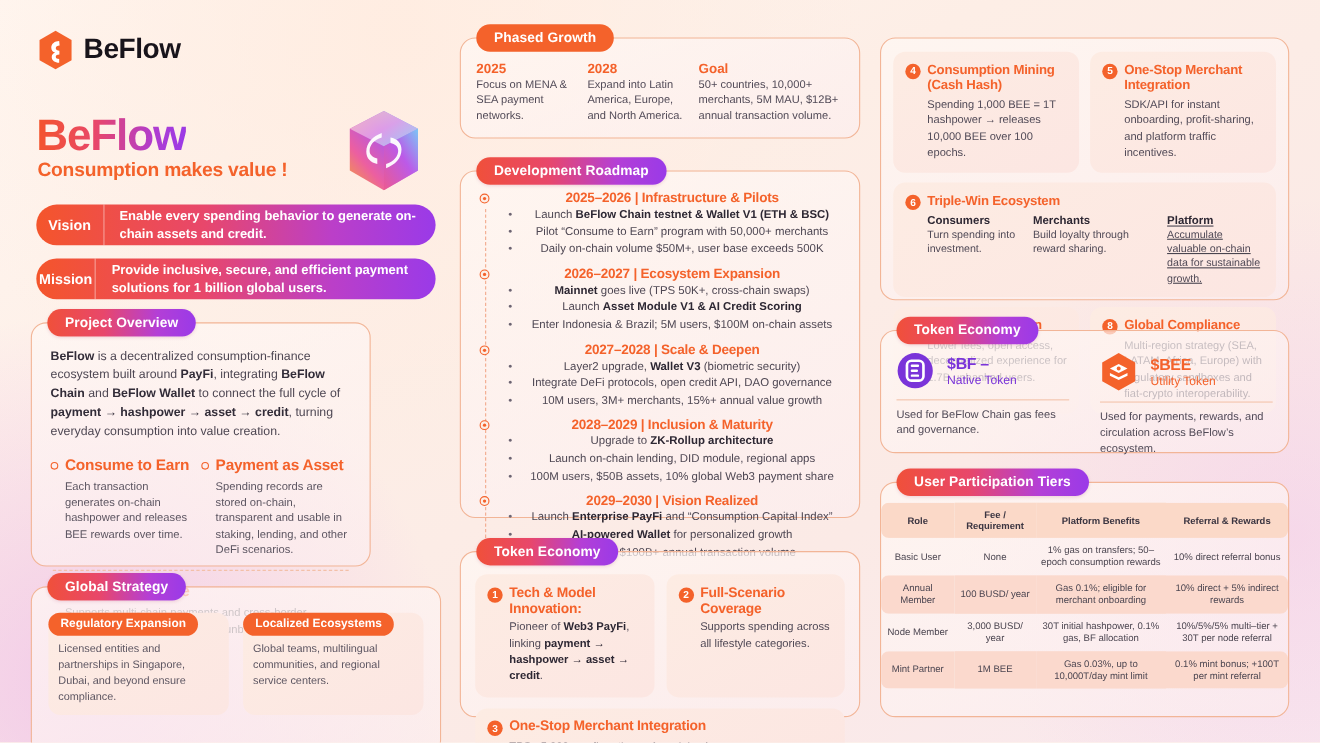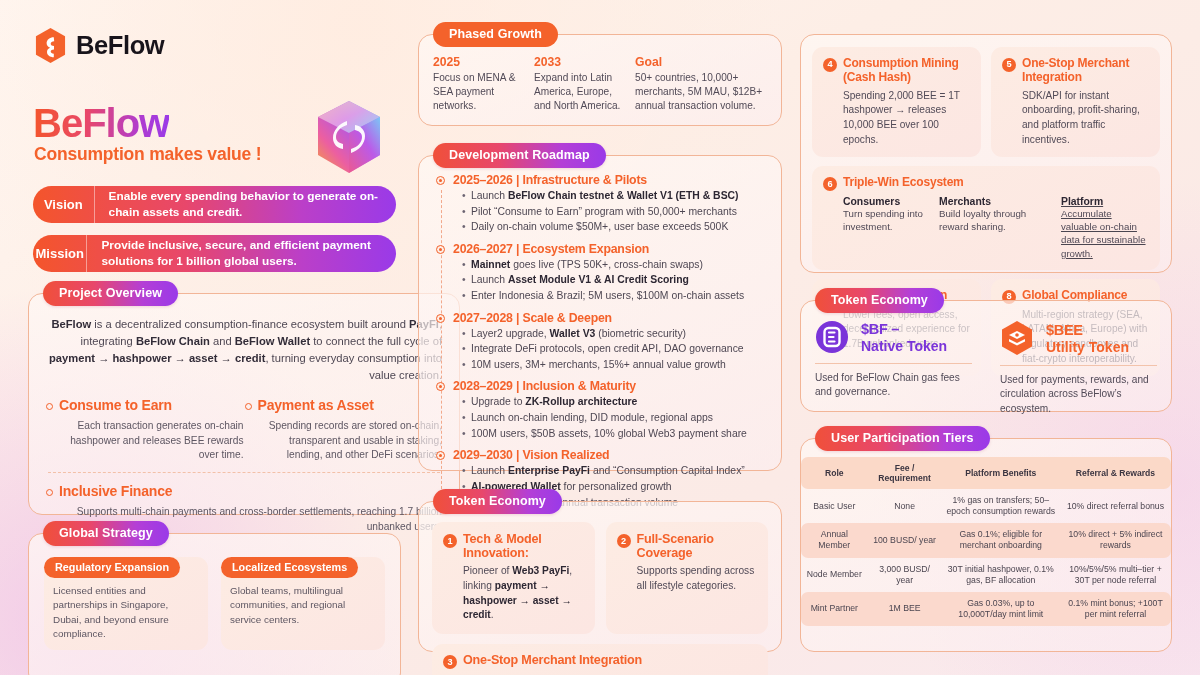--- a/index.html
+++ b/index.html
@@ -76,21 +76,21 @@
     display: flex; align-items: center; color: #fff;
   }
   .pill .k {
     width: 86px; text-align: center; font-weight: bold; font-size: 13px;
     border-right: 1px solid rgba(255,255,255,.45);
     align-self: stretch; display: flex; align-items: center; justify-content: center;
   }
   .pill .v { padding-left: 14px; font-size: 11.8px; font-weight: bold; line-height: 1.32; }
 
   
-  #overview { left: 28px; top: 293px; width: 432px; height: 222px; text-align: right; }
+  #overview { left: 28px; top: 293px; width: 309px; height: 222px; }
   #overview-body { padding: 22px 17px 0 17px; font-size: 11.2px; line-height: 1.52; color: #4e4753; }
   #overview-body b { color: #322c38; }
   .ov-cols { display: flex; gap: 1px; margin-top: 11px; }
   .ov-col { flex: 1; }
   .ov-h {
     display: flex; align-items: baseline; gap: 6px;
     font-size: 14px; font-weight: bold; color: #f4622b; letter-spacing: -.2px;
   }
   .ring { width: 7px; height: 7px; border: 1.6px solid #f4622b; border-radius: 50%; flex: none; }
   .ov-p { font-size: 10.2px; line-height: 1.42; color: #5d5662; margin-top: 3px; padding-left: 13px; }
@@ -111,21 +111,21 @@
   #phased-body { display: flex; gap: 10px; padding: 20px 14px 0 14px; }
   .ph-col { flex: 1; }
   .ph-col.wide { flex: 1.45; }
   .ph-y { font-size: 12.2px; font-weight: bold; color: #f4622b; margin-bottom: 2px; }
   .ph-p { font-size: 10.1px; line-height: 1.38; color: #514a57; }
 
   
   #roadmap { left: 418px; top: 155px; width: 364px; height: 316px; }
   #roadmap-body { padding: 17px 12px 0 12px; position: relative; }
   #rm-line { position: absolute; left: 22px; top: 34px; bottom: 16px; width: 0; border-left: 1px dashed #f2a98c; }
-  .rm-item { position: relative; padding-left: 22px; margin-bottom: 7px; }
+  .rm-item { position: relative; padding-left: 22px; margin-bottom: 7px; text-align: center; }
   .rm-dot {
     position: absolute; left: 5px; top: 3px;
     width: 9px; height: 9px; border: 1.5px solid #f4622b; border-radius: 50%;
     background: #fdeee6;
   }
   .rm-dot::after {
     content: ''; position: absolute; left: 2px; top: 2px; width: 3px; height: 3px;
     border-radius: 50%; background: #f4622b;
   }
   .rm-h { font-size: 12.3px; font-weight: bold; color: #f4622b; letter-spacing: -.2px; margin-bottom: 1px; }
@@ -161,21 +161,21 @@
   .triple .t1 { width: 86px; } .triple .t2 { width: 112px; } .triple .t3 { flex: 1; text-decoration: underline; }
   .tw-h { font-size: 10.4px; font-weight: bold; color: #2d2733; }
   .tw-p { font-size: 9.7px; line-height: 1.35; color: #514a57; }
 
   
   #token-right { left: 800px; top: 300px; width: 372px; height: 112px; }
   #token-right-body { display: flex; padding: 19px 0 0 0; }
   .tok { flex: 1; padding: 0 14px; }
   .tok-top { display: flex; align-items: center; gap: 12px; }
   .tok-name { font-size: 14.5px; font-weight: bold; letter-spacing: -.3px; }
-  .tok-sub { font-size: 14px; font-weight: bold; margin-top: 1px; }
+  .tok-sub { font-size: 11px; font-weight: normal; margin-top: 1px; }
   .tok-rule { border-top: 1px solid #f3c3ab; margin: 9px 0 7px; }
   .tok-p { font-size: 10.1px; line-height: 1.42; color: #514a57; }
 
   
   #tiers { left: 800px; top: 438px; width: 372px; height: 214px; }
   #tiers-table { width: 100%; border-collapse: collapse; margin-top: 18px; table-layout: fixed; }
   #tiers-table th {
     font-size: 8.6px; color: #3b3541; padding: 6px 3px; font-weight: bold; margin-left: 36px;
   }
   #tiers-table thead tr { background: #fbd9c8; }
@@ -292,21 +292,21 @@
   </div>
 
   <div class="card" id="phased">
     <div class="tab orange">Phased Growth</div>
     <div id="phased-body">
       <div class="ph-col">
         <div class="ph-y">2025</div>
         <div class="ph-p">Focus on MENA &amp; SEA payment networks.</div>
       </div>
       <div class="ph-col">
-        <div class="ph-y">2033</div>
+        <div class="ph-y">2028</div>
         <div class="ph-p">Expand into Latin America, Europe, and North America.</div>
       </div>
       <div class="ph-col wide">
         <div class="ph-y">Goal</div>
         <div class="ph-p">50+ countries, 10,000+ merchants, 5M MAU, $12B+ annual transaction volume.</div>
       </div>
     </div>
   </div>
 
   <div class="card" id="roadmap">
@@ -393,21 +393,21 @@
   </div>
 
   <div class="card" id="rgrid">
     <div id="rgrid-body">
       <div class="rg-row">
         <div class="rg-box subpanel">
           <div class="rg-h">
               <span class="num">4</span>
               <span>Consumption Mining (Cash Hash)</span>
             </div>
-          <div class="rg-p">Spending 2,000 BEE = 1T hashpower → releases 10,000 BEE over 100 epochs.</div>
+          <div class="rg-p">Spending 1,000 BEE = 1T hashpower → releases 10,000 BEE over 100 epochs.</div>
         </div>
         <div class="rg-box subpanel">
           <div class="rg-h">
               <span class="num">5</span>
               <span>One-Stop Merchant Integration</span>
             </div>
           <div class="rg-p">SDK/API for instant onboarding, profit-sharing, and platform traffic incentives.</div>
         </div>
       </div>
       <div class="rg-box subpanel" style="margin-bottom:9px">

